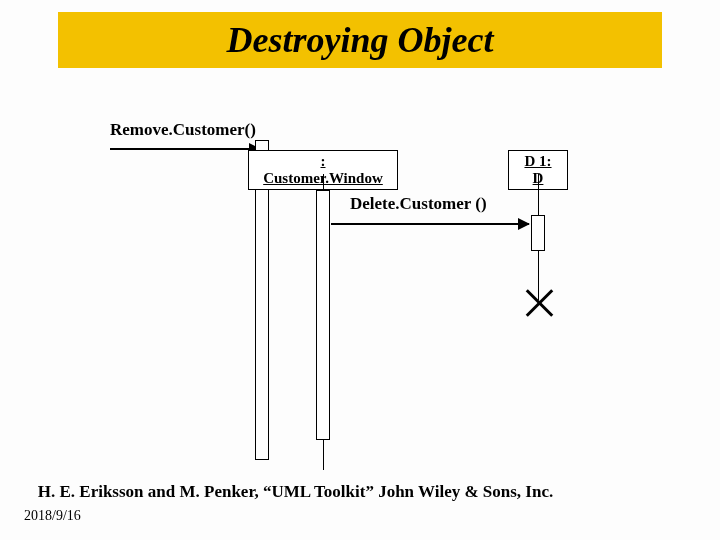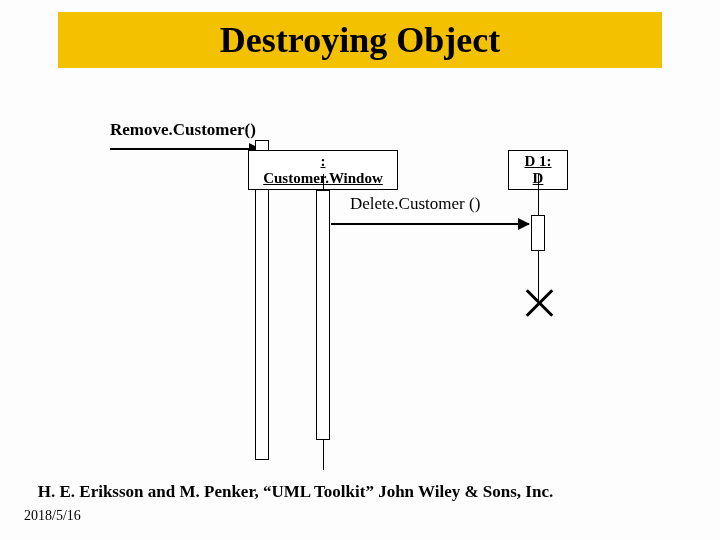--- a/index.html
+++ b/index.html
@@ -14,20 +14,21 @@
   .title-bar {
     position: absolute;
     top: 12px;
     left: 58px;
     width: 604px;
     height: 56px;
     background: #f3c100;
     display: flex;
     align-items: center;
     justify-content: center;
+    font-style: italic;
   }
   .title-text {
     font-size: 36px;
     font-weight: bold;
     color: #000;
   }
   .diagram {
     position: absolute;
     top: 100px;
     left: 0;
@@ -112,21 +113,21 @@
   .act-d1 {
     left: 531px;
     top: 115px;
     height: 36px;
   }
   .msg-delete {
     position: absolute;
     top: 94px;
     left: 350px;
     font-size: 17px;
-    font-weight: normal;
+    font-weight: bold;
   }
   .arrow-delete {
     position: absolute;
     top: 123px;
     left: 331px;
     width: 198px;
     height: 2px;
     background: #000;
   }
   .arrow-delete::after {
@@ -194,13 +195,13 @@
   <div class="lifeline ll-d1"></div>
   <div class="activation act-d1"></div>
 
   <div class="msg-delete">Delete.Customer ()</div>
   <div class="arrow-delete"></div>
 
   <div class="destroy-x"></div>
 </div>
 
 <div class="citation">H. E. Eriksson and M. Penker, “UML Toolkit” John Wiley &amp; Sons, Inc.</div>
-<div class="date">2018/5/16</div>
+<div class="date">2018/9/16</div>
 
 </body></html>

